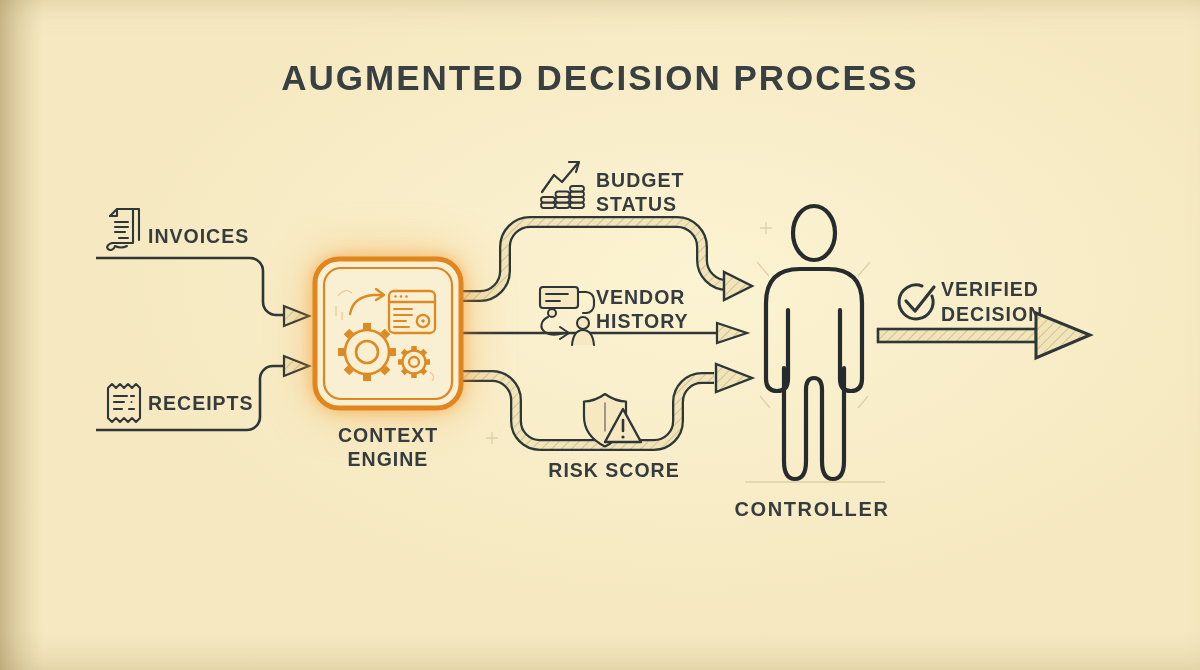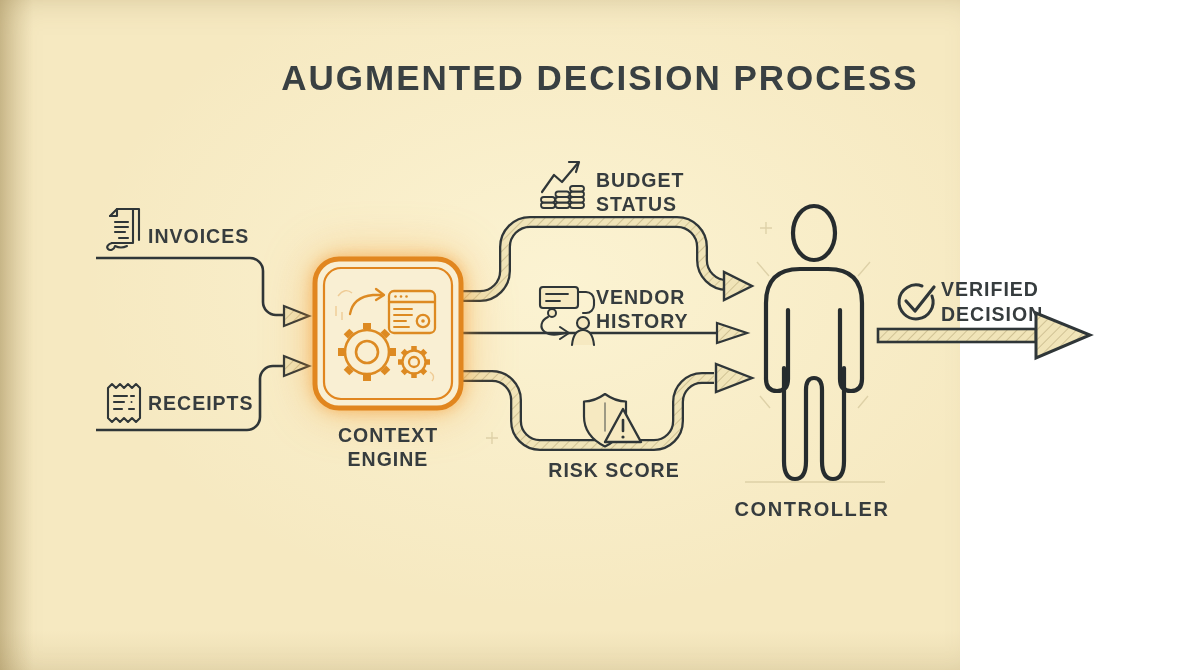--- a/index.html
+++ b/index.html
@@ -1,21 +1,21 @@
 <!DOCTYPE html>
 <html><head>
 <meta charset="utf-8">
 <style>
   html,body{margin:0;padding:0;}
   body{
     width:1200px;height:670px;overflow:hidden;
     font-family:"Liberation Sans", sans-serif;
   }
   .canvas{
-    position:relative;width:960px;height:670px;
+    position:relative;width:1200px;height:670px;
     background:
       radial-gradient(ellipse at 58% 42%, rgba(252,244,212,.9) 0%, rgba(246,233,193,.0) 60%),
       linear-gradient(90deg, rgba(150,125,70,.28) 0%, rgba(150,125,70,0) 3.5%),
       linear-gradient(0deg, rgba(150,125,70,.12) 0%, rgba(150,125,70,0) 6%),
       #f6e9c1;
     box-shadow: inset 14px 6px 40px -20px rgba(120,95,40,.5);
   }
   svg{position:absolute;left:0;top:0;}
   .title{font-weight:700;font-size:35px;letter-spacing:2px;fill:#394042;}
   .lbl{font-weight:700;font-size:19.5px;letter-spacing:1px;fill:#363c3e;}

